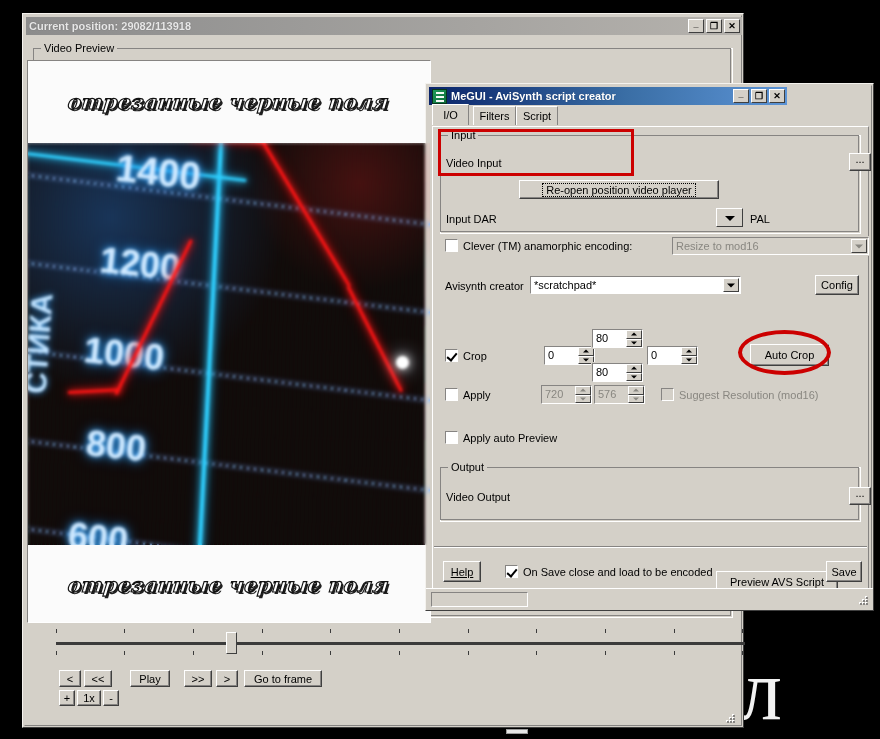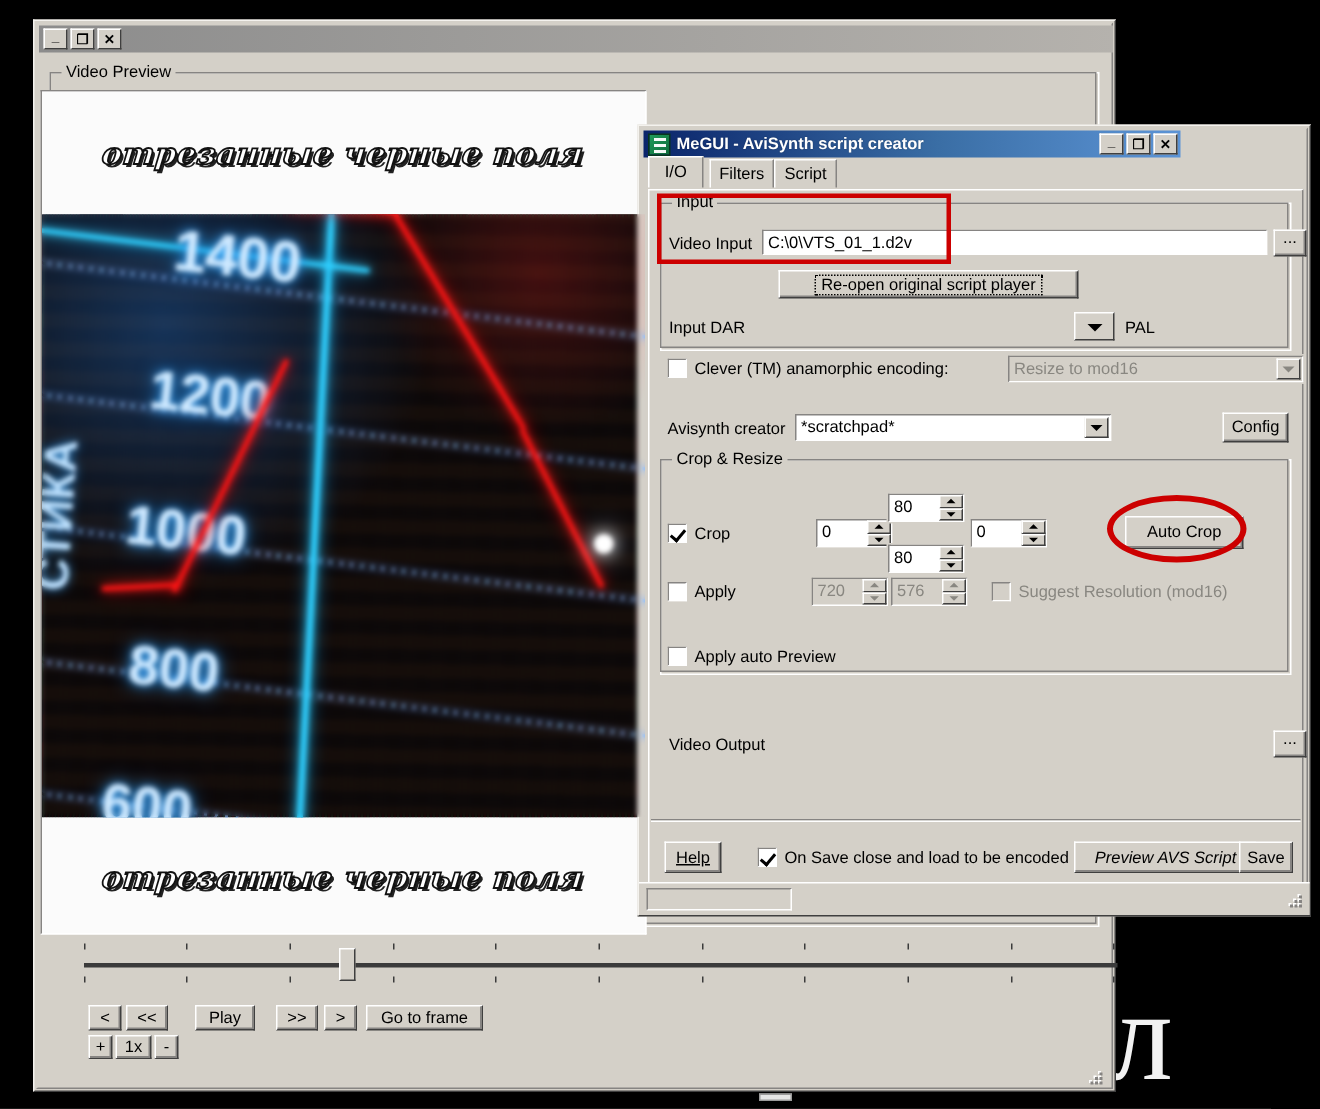--- a/index.html
+++ b/index.html
@@ -418,20 +418,21 @@
 
 <div id="desktop">
   <div id="bg-glyph">л</div>
   <div id="bg-bar"></div>
 </div>
 
 <div class="win" id="player-window" style="left:22px; top:13px; width:722px; height:715px;">
   <div class="win-inner-border"></div>
 
   <div class="titlebar inactive" style="width:716px;">
+    <div class="tb-title">Current position: 29082/113918</div>
     <div class="tb-btns">
       <div class="tb-btn min">
         <span>_</span>
       </div>
       <div class="tb-btn">
         <span>❐</span>
       </div>
       <div class="tb-btn">
         <span>✕</span>
       </div>
@@ -596,27 +597,26 @@
       <span>Script</span>
     </div>
   </div>
   <div class="tabpage" style="left:6px; top:42px; width:437px; height:469px;"></div>
 
   <div class="groupbox" style="left:14px; top:51px; width:421px; height:99px;">
     <div class="gb-title">Input</div>
   </div>
 
   <div class="lbl" style="left:20px; top:73px;">Video Input</div>
-  <div class="textbox" style="left:82px; top:69px; width:337px; height:17px;">C:\0\VTS_01_1.d2v</div>
   <div class="btn" style="left:423px; top:69px; width:22px; height:18px;">
     <span style="position:relative;top:-3px;">...</span>
   </div>
 
   <div class="btn dotted" style="left:93px; top:96px; width:200px; height:19px;">
-    <span class="inner">Re-open original script player</span>
+    <span class="inner">Re-open position video player</span>
   </div>
 
   <div class="lbl" style="left:20px; top:129px;">Input DAR</div>
   <div class="ddbtn" style="left:290px; top:124px; width:27px; height:19px;"></div>
   <div class="lbl" style="left:324px; top:129px;">PAL</div>
 
   <div class="checkbox" style="left:19px; top:155px;">
     <span class="cb-box"></span>
     <span>Clever (TM) anamorphic encoding:</span>
   </div>
@@ -627,23 +627,20 @@
 
   <div class="lbl" style="left:19px; top:196px;">Avisynth creator</div>
   <div class="combo" style="left:104px; top:192px; width:211px; height:18px;">
     <span class="ctext">*scratchpad*</span>
     <span class="cbtn"></span>
   </div>
   <div class="btn" style="left:389px; top:191px; width:44px; height:20px;">
     <span>Config</span>
   </div>
 
-  <div class="groupbox" style="left:14px; top:222px; width:421px; height:144px;">
-    <div class="gb-title">Crop &amp; Resize</div>
-  </div>
 
   <div class="checkbox" style="left:19px; top:265px;">
     <span class="cb-box checked"></span>
     <span>Crop</span>
   </div>
 
   <div class="spin" style="left:118px; top:262px; width:51px; height:19px;">
     <span class="val">0</span>
     <span class="arrows">
       <span class="ar up"></span>
@@ -700,36 +697,39 @@
   <div class="checkbox" style="left:235px; top:304px;">
     <span class="cb-box dim"></span>
     <span class="dim-text" style="color:#898781;">Suggest Resolution (mod16)</span>
   </div>
 
   <div class="checkbox" style="left:19px; top:347px;">
     <span class="cb-box"></span>
     <span>Apply auto Preview</span>
   </div>
 
+  <div class="groupbox" style="left:14px; top:383px; width:421px; height:55px;">
+    <div class="gb-title">Output</div>
+  </div>
   <div class="lbl" style="left:20px; top:407px;">Video Output</div>
   <div class="btn" style="left:423px; top:403px; width:22px; height:18px;">
     <span style="position:relative;top:-3px;">...</span>
   </div>
 
   <div style="position:absolute; left:8px; top:462px; width:433px; height:2px;
               border-top:1px solid #868482; border-bottom:1px solid #ffffff;"></div>
 
   <div class="btn" style="left:17px; top:477px; width:38px; height:21px;">
     <span style="text-decoration:underline; text-underline-offset:1px;">Help</span>
   </div>
   <div class="checkbox" style="left:79px; top:481px;">
     <span class="cb-box checked"></span>
     <span>On Save close and load to be encoded</span>
   </div>
-  <div class="btn" style="left:290px; top:477px; width:122px; height:21px;font-style:italic;">
+  <div class="btn" style="left:290px; top:487px; width:122px; height:21px;">
     <span>Preview AVS Script</span>
   </div>
   <div class="btn" style="left:400px; top:477px; width:36px; height:21px;">
     <span>Save</span>
   </div>
 </div>
 
 <div class="statusbar" style="left:426px; top:588px; width:447px; height:22px;">
   <div class="sb-panel" style="left:5px; top:3px; width:97px; height:15px;"></div>
   <div class="grip2" style="right:3px; bottom:3px;">

